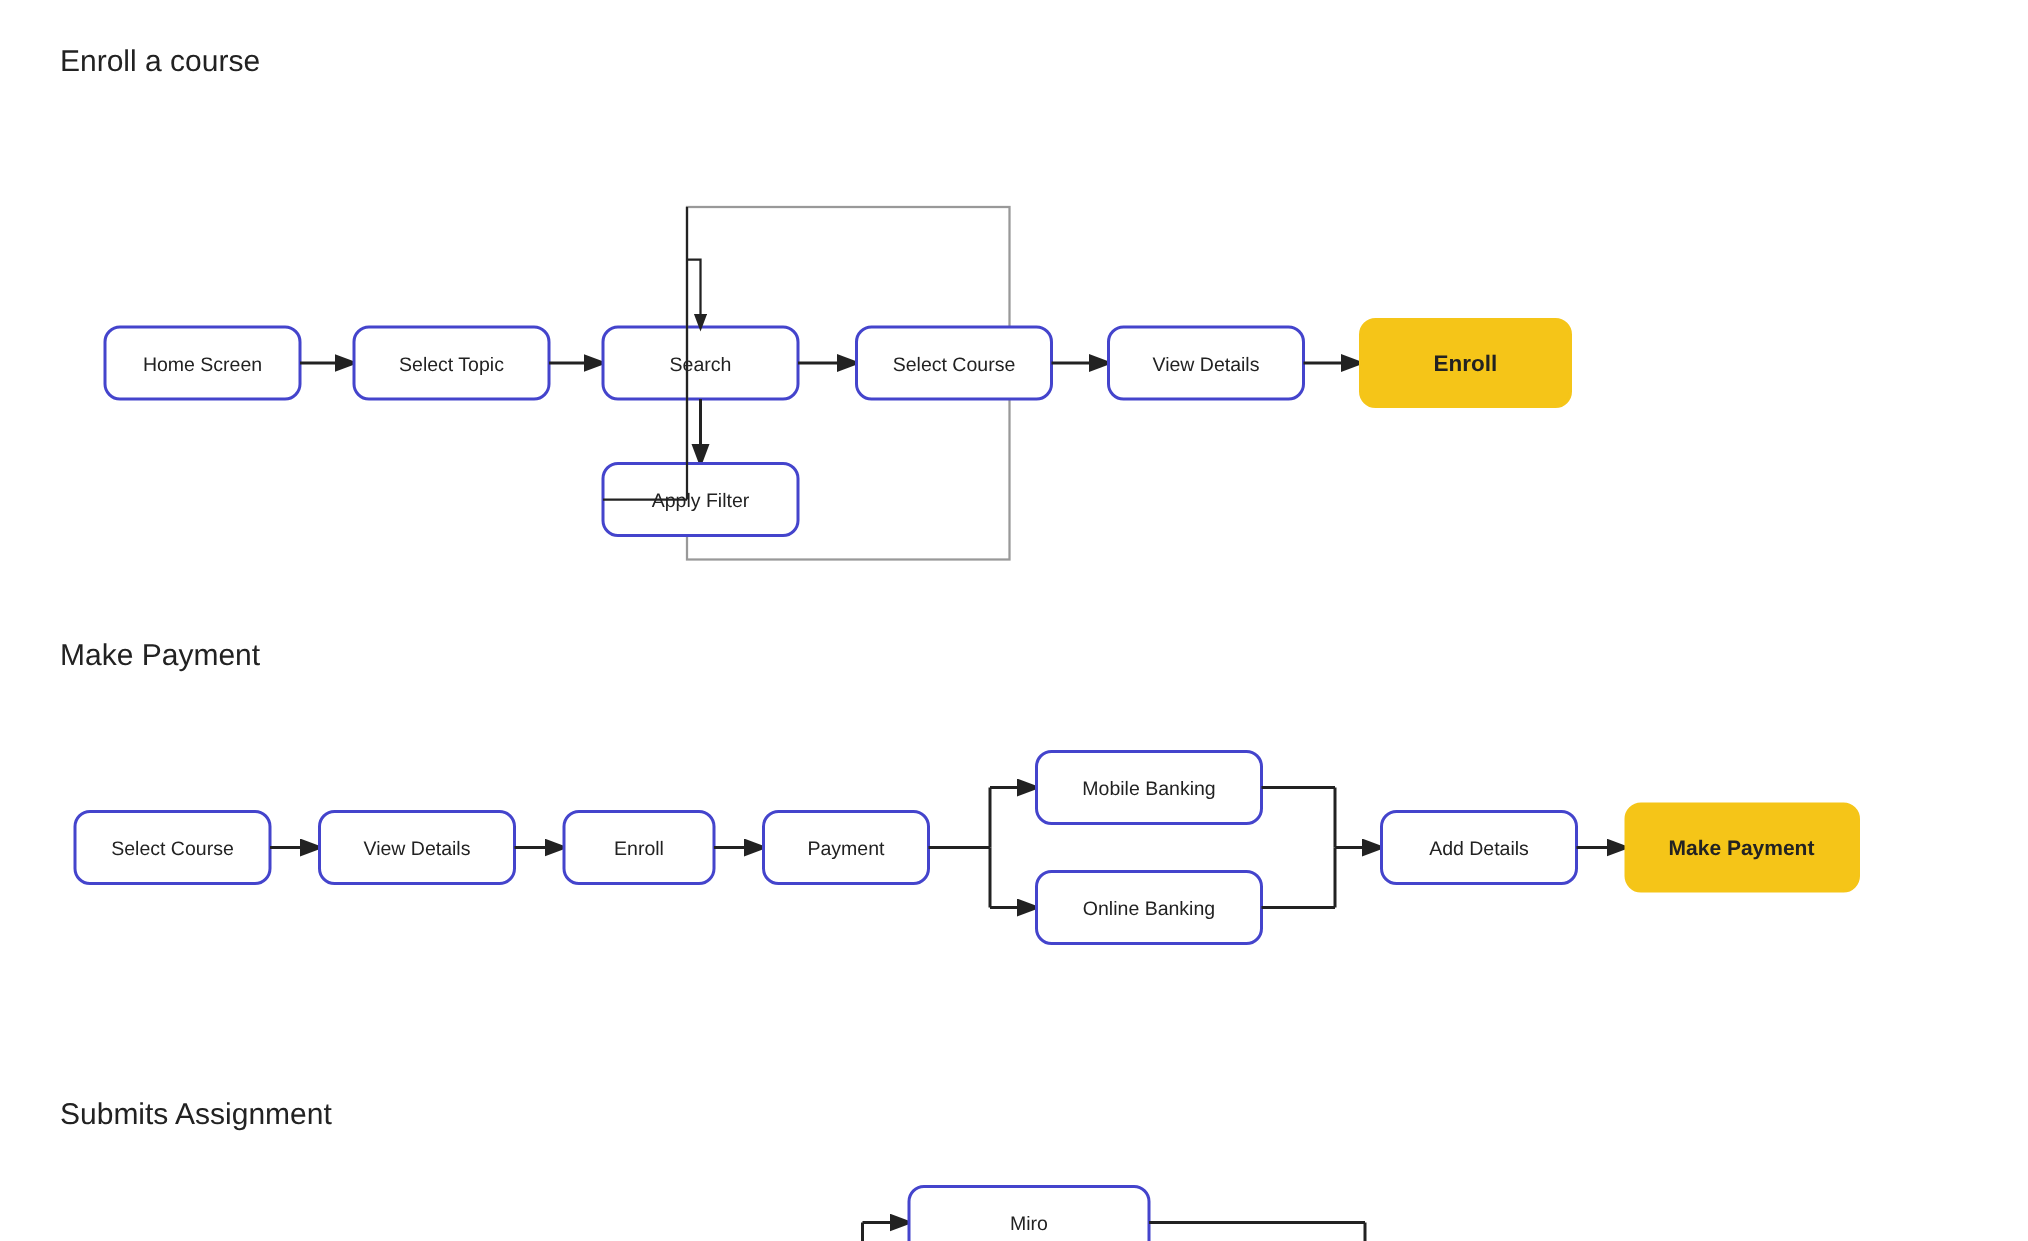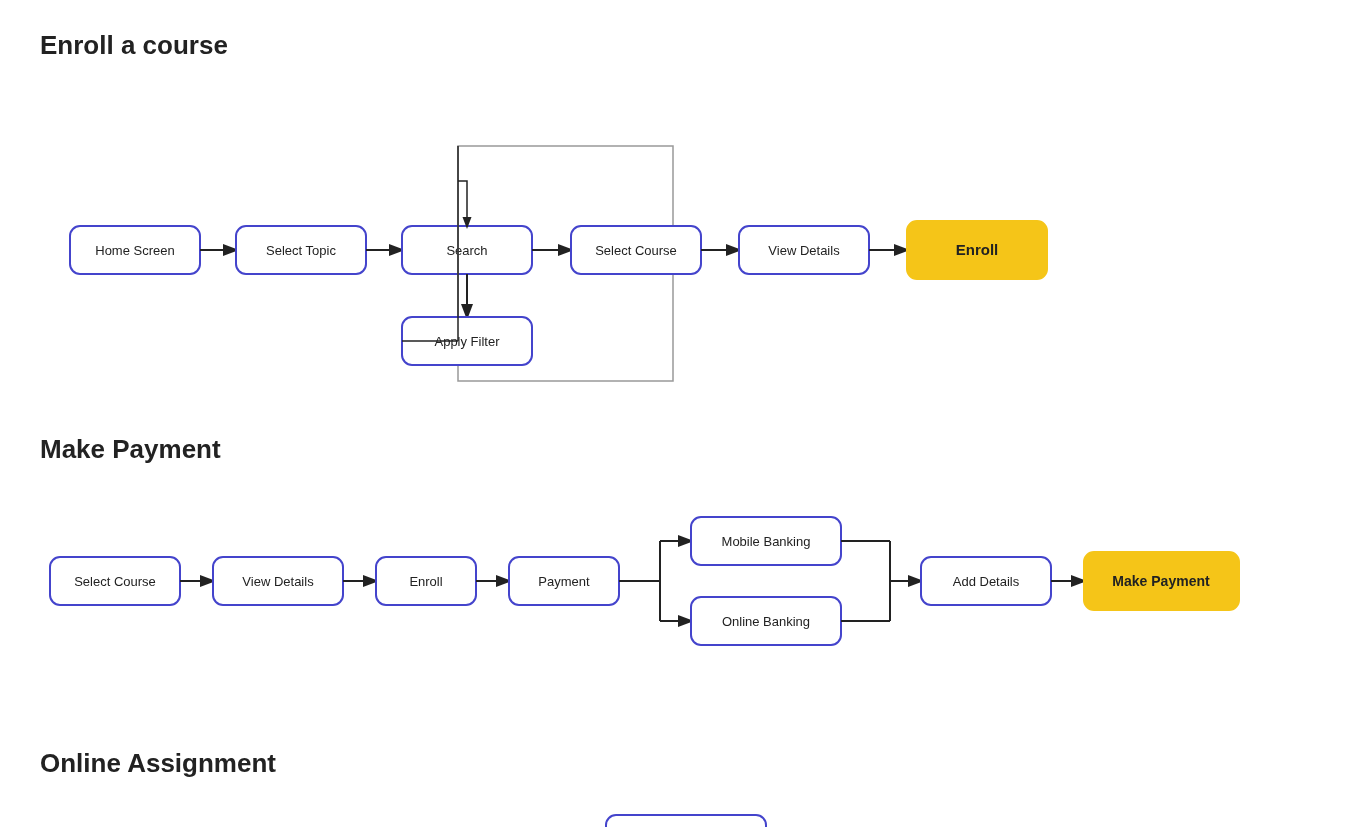--- a/index.html
+++ b/index.html
@@ -9,22 +9,22 @@
       font-size: 14px;
       color: #222;
       width: 1352px;
       min-height: 827px;
       overflow-x: hidden;
     }
     .page {
       padding: 30px 40px;
     }
     .section-title {
-      font-size: 26px;
-      font-weight: 700;
+      font-size: 20px;
+      font-weight: 400;
       margin-bottom: 30px;
     }
     .flow-section {
       margin-bottom: 50px;
     }
 
     
     svg {
       overflow: visible;
     }
@@ -147,21 +147,21 @@
         <text x="946" y="91" text-anchor="middle" font-size="13" fill="#222">Add Details</text>
         <line x1="1011" y1="86" x2="1043" y2="86" stroke="#222" stroke-width="2" marker-end="url(#arr3)"></line>
 
         <rect x="1044" y="57" width="155" height="58" rx="10" ry="10" fill="#f5c518" stroke="#f5c518" stroke-width="2"></rect>
         <text x="1121" y="91" text-anchor="middle" font-size="14" font-weight="bold" fill="#222">Make Payment</text>
       </svg>
     </div>
   </div>
 
   <div class="flow-section">
-    <div class="section-title">Online Assignment</div>
+    <div class="section-title">Submits Assignment</div>
     <div class="diagram-container">
       <svg width="1100" height="280">
         <defs>
           <marker id="arr4" markerWidth="8" markerHeight="8" refX="6" refY="3" orient="auto">
             <path d="M0,0 L0,6 L8,3 z" fill="#222"></path>
           </marker>
         </defs>
 
         <rect x="10" y="108" width="130" height="48" rx="10" ry="10" fill="white" stroke="#4444cc" stroke-width="2"></rect>
         <text x="75" y="137" text-anchor="middle" font-size="13" fill="#222">Attend in Class</text>

